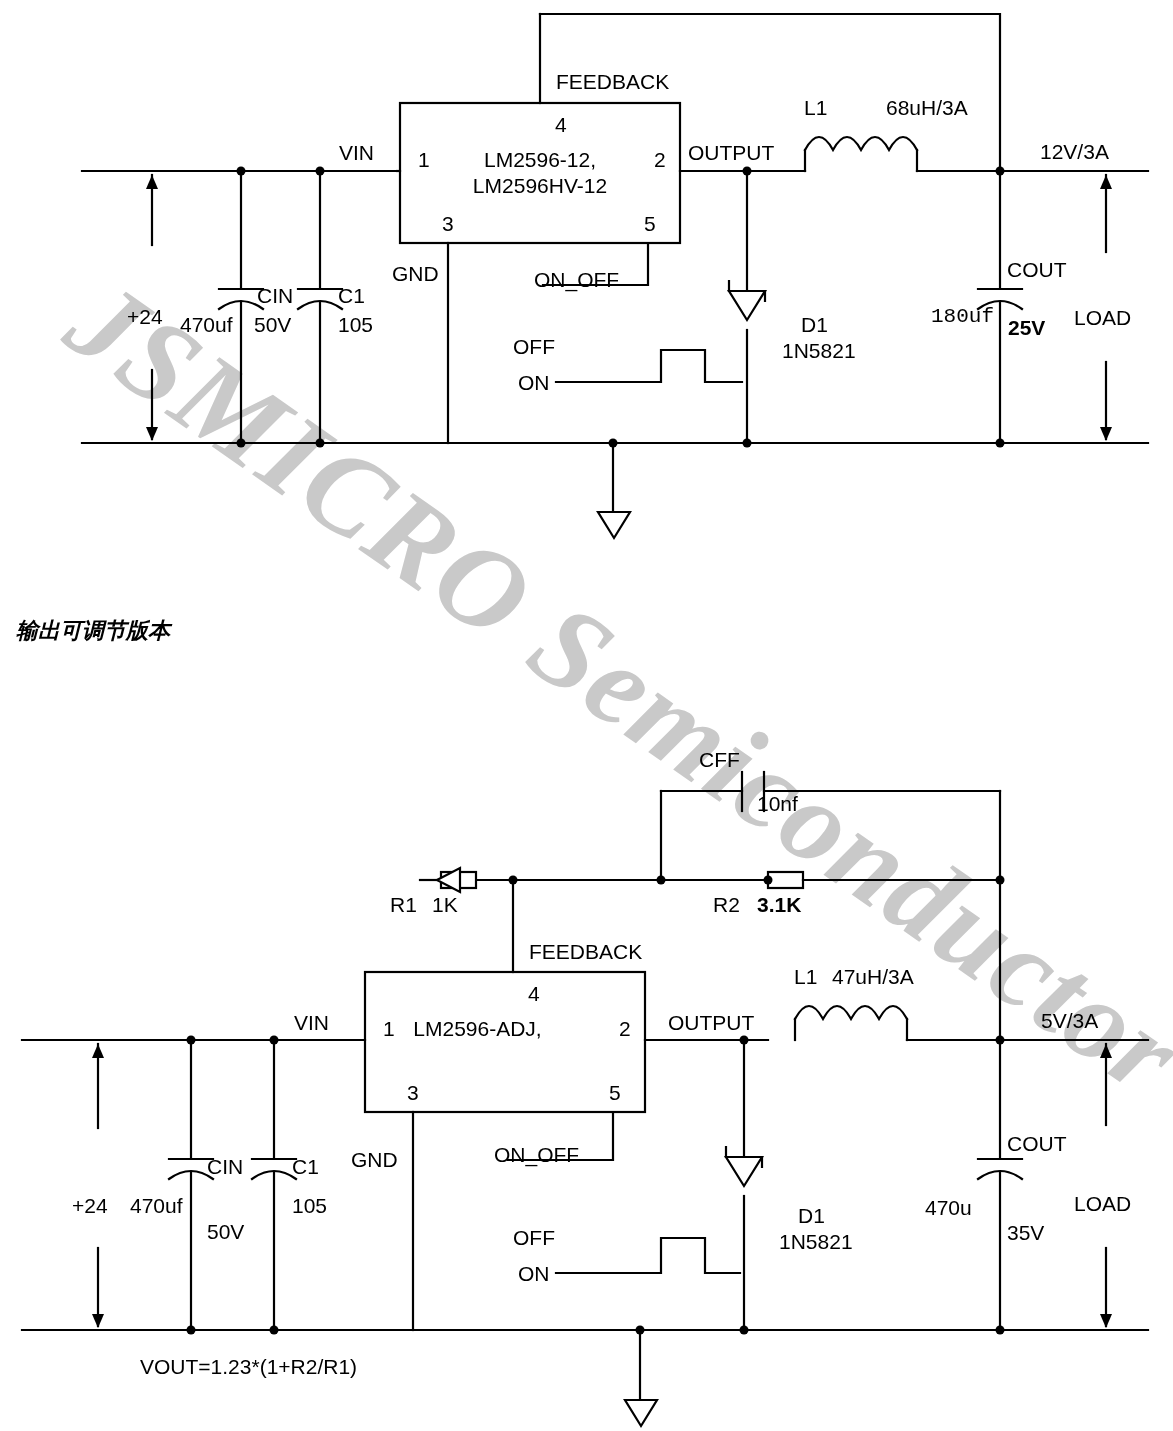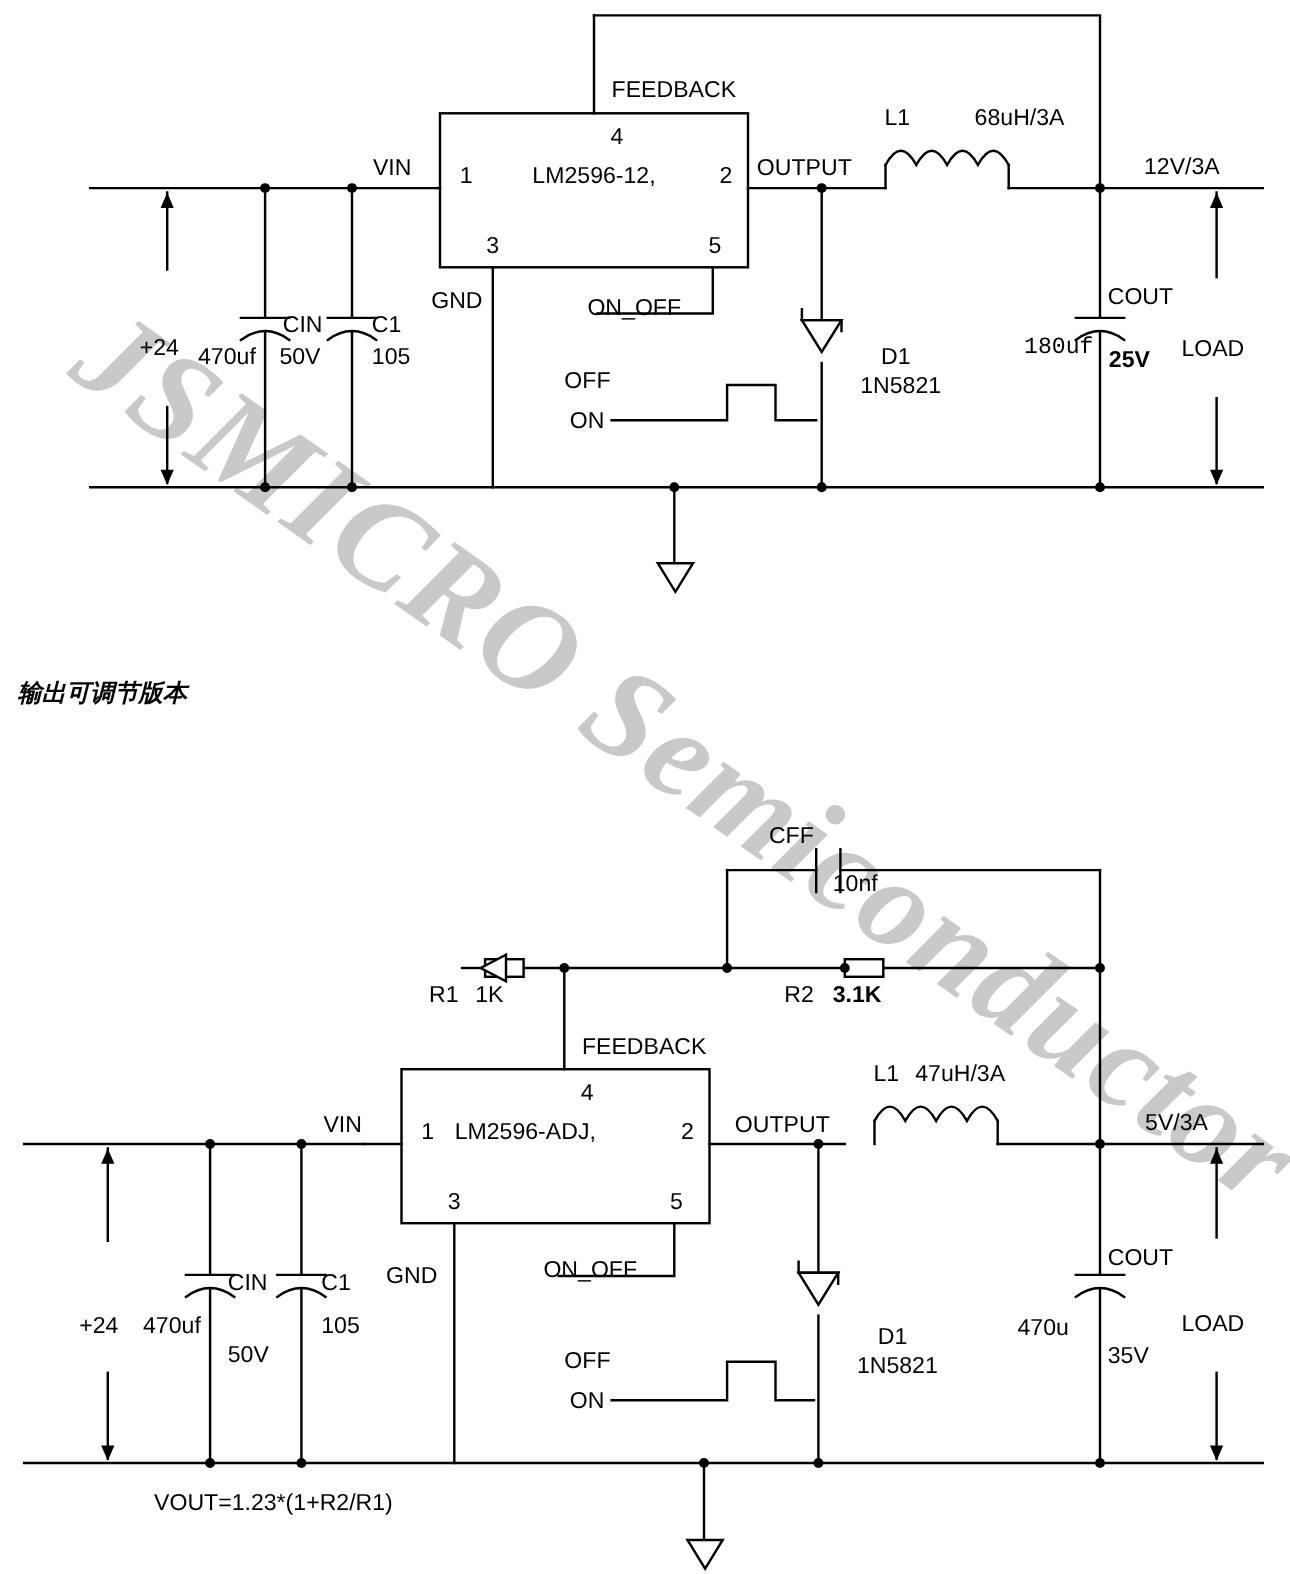--- a/index.html
+++ b/index.html
@@ -225,20 +225,21 @@
     </g>
   </svg>
 
   <div class="lbl" style="left:556px; top:70px;">FEEDBACK</div>
   <div class="lbl" style="left:555px; top:113px;">4</div>
   <div class="lbl" style="left:418px; top:148px;">1</div>
   <div class="lbl" style="left:654px; top:148px;">2</div>
   <div class="lbl" style="left:442px; top:212px;">3</div>
   <div class="lbl" style="left:644px; top:212px;">5</div>
   <div class="lbl ctr" style="left:400px; top:148px; width:280px;">LM2596-12,</div>
+  <div class="lbl ctr" style="left:400px; top:174px; width:280px;">LM2596HV-12</div>
 
   <div class="lbl" style="left:339px; top:141px;">VIN</div>
   <div class="lbl" style="left:688px; top:141px;">OUTPUT</div>
   <div class="lbl" style="left:392px; top:262px;">GND</div>
   <div class="lbl" style="left:534px; top:268px;">ON_OFF</div>
 
   <div class="lbl" style="left:127px; top:305px;">+24</div>
   <div class="lbl" style="left:257px; top:284px;">CIN</div>
   <div class="lbl" style="left:180px; top:313px;">470uf</div>
   <div class="lbl" style="left:254px; top:313px;">50V</div>

